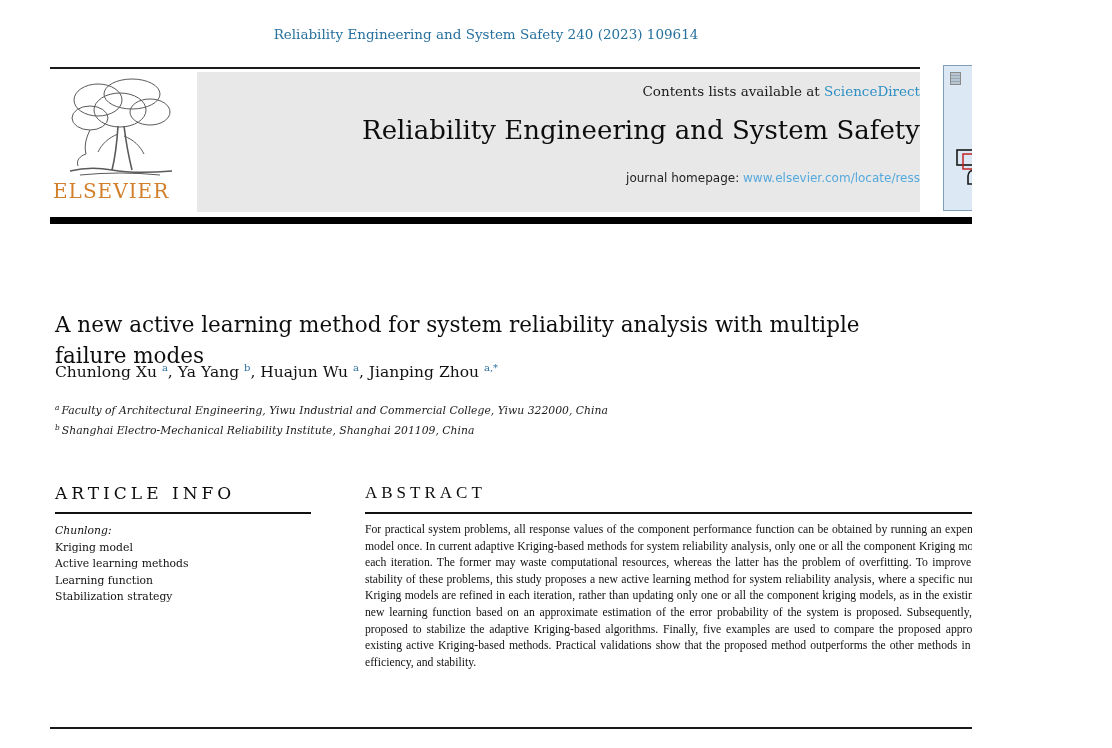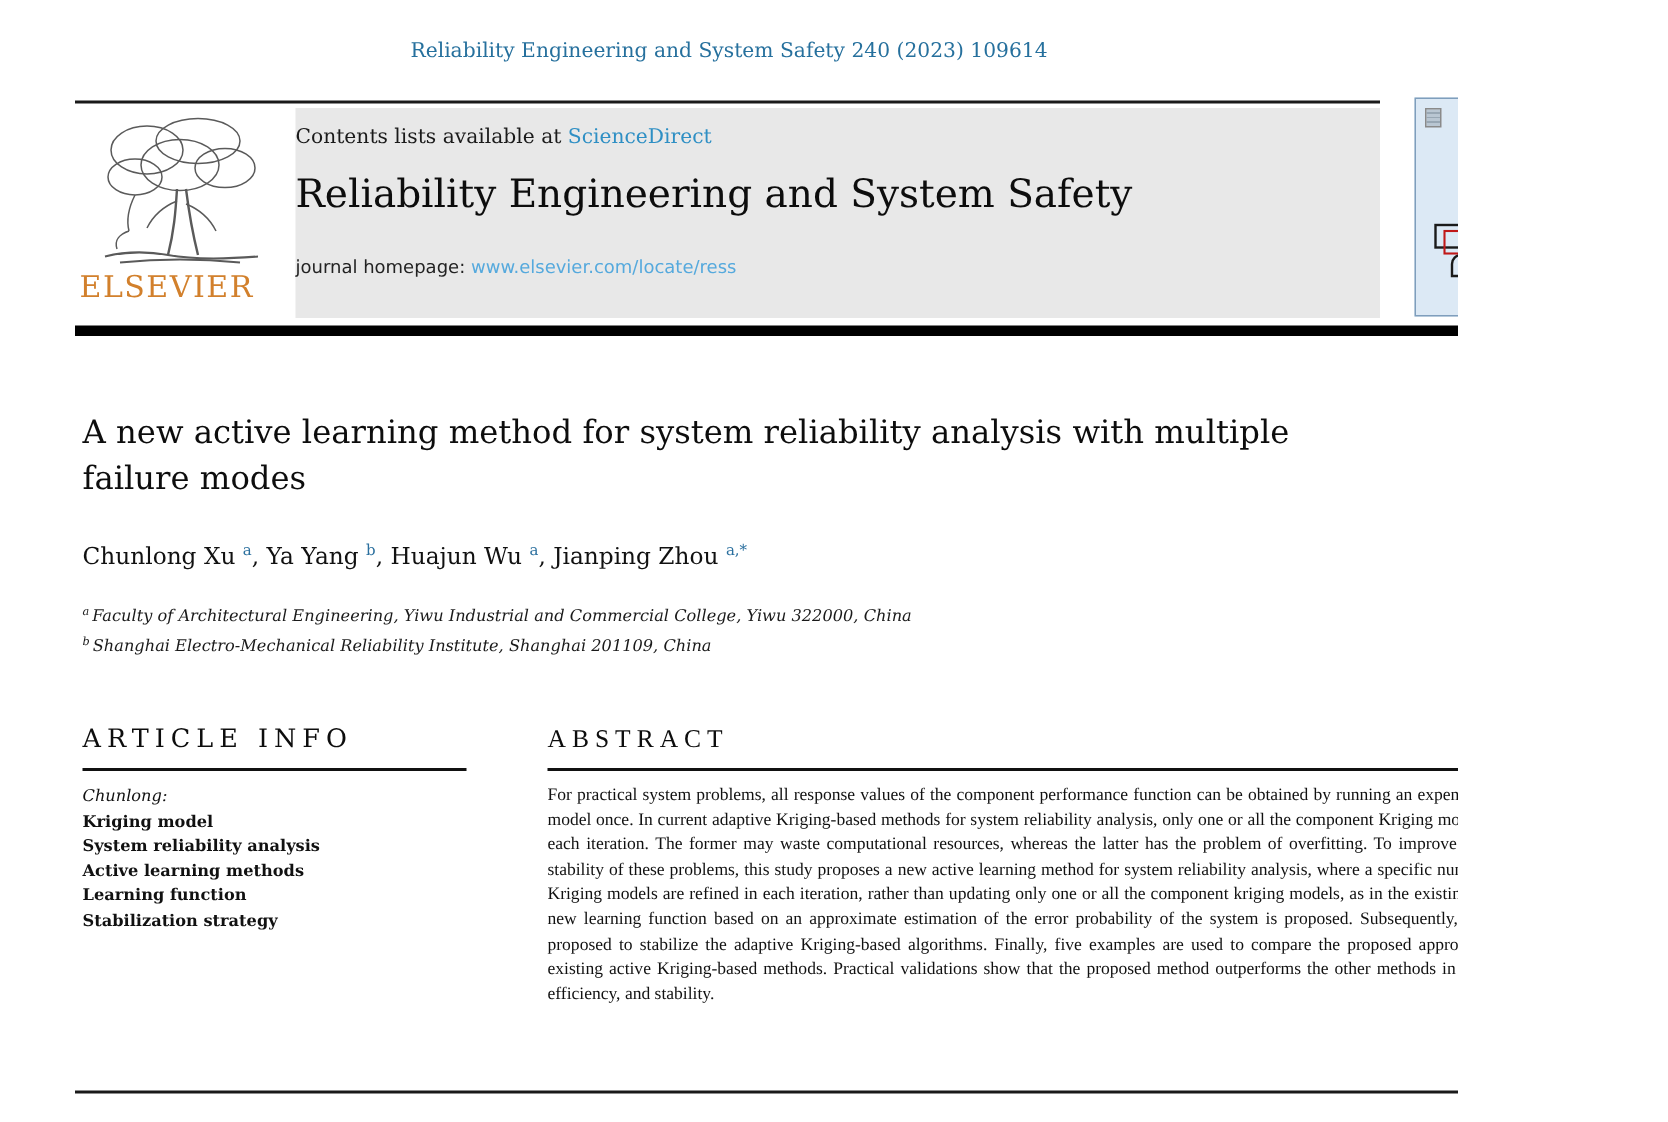--- a/index.html
+++ b/index.html
@@ -47,21 +47,22 @@
     margin-top: 1px;
     white-space: nowrap;
   }
 
   
   #banner {
     position: absolute;
     left: 197px; top: 72px;
     width: 723px; height: 140px;
     background: #e8e8e8;
-    text-align: left;
+    text-align: right;
+    padding-left: 36px;
   }
   #contents-line { padding-top: 11px; font-size: 13.5px; color: #1a1a1a; }
   #contents-line a { color: #2e8fc4; text-decoration: none; }
   #banner-journal-title { margin-top: 16px; font-size: 26px; color: #0d0d0d; }
   #homepage-line {
     margin-top: 26px;
     font-family: "DejaVu Sans", sans-serif;
     font-size: 12px;
     color: #222;
   }
@@ -151,21 +152,21 @@
   .col-heading {
     font-size: 17px;
     letter-spacing: 4px;
     color: #0d0d0d;
     white-space: nowrap;
   }
   .col-rule { margin-top: 9px; height: 2px; background: #111; }
 
   #info-col { position: absolute; left: 55px; top: 483px; width: 256px; }
   #keywords-label { margin-top: 9px; font-style: italic; font-size: 10.8px; line-height: 16.6px; }
-  .keyword { font-size: 10.8px; line-height: 16.6px; color: #111; font-weight: bold; }
+  .keyword { font-size: 10.8px; line-height: 16.6px; color: #111; }
 
   #abstract-col { position: absolute; left: 365px; top: 483px; width: 697px; font-family: Liberation Serif, serif; }
   #abstract-text {
     margin-top: 8px;
     font-size: 11.7px;
     line-height: 16.6px;
     text-align: justify;
     color: #111;
   }
 
@@ -240,21 +241,21 @@
         <path d="M30 62 v-8 a6 6 0 0 1 12 0 v8 Z"></path>
         <path d="M83 49 L74 63 L92 63 Z"></path>
       </g>
     </svg>
     <div id="cover-foot-bar1" class="cover-foot-bar"></div>
     <div id="cover-foot-bar2" class="cover-foot-bar"></div>
   </div>
 
   <div id="black-bar"></div>
 
-  <h1 id="article-title" style="font-weight: normal;">
+  <h1 id="article-title" style="font-weight: normal; margin-top: 36px;">
     <span>A new active learning method for system reliability analysis with multiple</span><br>
     <span>failure modes</span>
   </h1>
 
   <div id="authors">
     <span><span>Chunlong Xu</span>&nbsp;<sup>a</sup><span>, </span></span>
     <span><span>Ya Yang</span>&nbsp;<sup>b</sup><span>, </span></span>
     <span><span>Huajun Wu</span>&nbsp;<sup>a</sup><span>, </span></span>
     <span><span>Jianping Zhou</span>&nbsp;<sup>a,*</sup><span></span></span>
   </div>
@@ -262,21 +263,20 @@
   <div id="affiliations">
     <div><sup>a</sup><span>Faculty of Architectural Engineering, Yiwu Industrial and Commercial College, Yiwu 322000, China</span></div>
     <div><sup>b</sup><span>Shanghai Electro-Mechanical Reliability Institute, Shanghai 201109, China</span></div>
   </div>
 
   <div id="info-col">
     <div class="col-heading">ARTICLE INFO</div>
     <div class="col-rule"></div>
     <div id="keywords-label">Chunlong:</div>
     <div class="keyword">Kriging model</div>
-    <div class="keyword">System reliability analysis</div>
     <div class="keyword">Active learning methods</div>
     <div class="keyword">Learning function</div>
     <div class="keyword">Stabilization strategy</div>
   </div>
 
   <div id="abstract-col">
     <div class="col-heading">ABSTRACT</div>
     <div class="col-rule"></div>
     <div id="abstract-text">For practical system problems, all response values of the component performance function can be obtained by running an expensive computational model once. In current adaptive Kriging-based methods for system reliability analysis, only one or all the component Kriging models are updated in each iteration. The former may waste computational resources, whereas the latter has the problem of overfitting. To improve the efficiency and stability of these problems, this study proposes a new active learning method for system reliability analysis, where a specific number of component Kriging models are refined in each iteration, rather than updating only one or all the component kriging models, as in the existing methods. First, a new learning function based on an approximate estimation of the error probability of the system is proposed. Subsequently, two strategies are proposed to stabilize the adaptive Kriging-based algorithms. Finally, five examples are used to compare the proposed approach with the other existing active Kriging-based methods. Practical validations show that the proposed method outperforms the other methods in terms of accuracy, efficiency, and stability.</div>
   </div>

